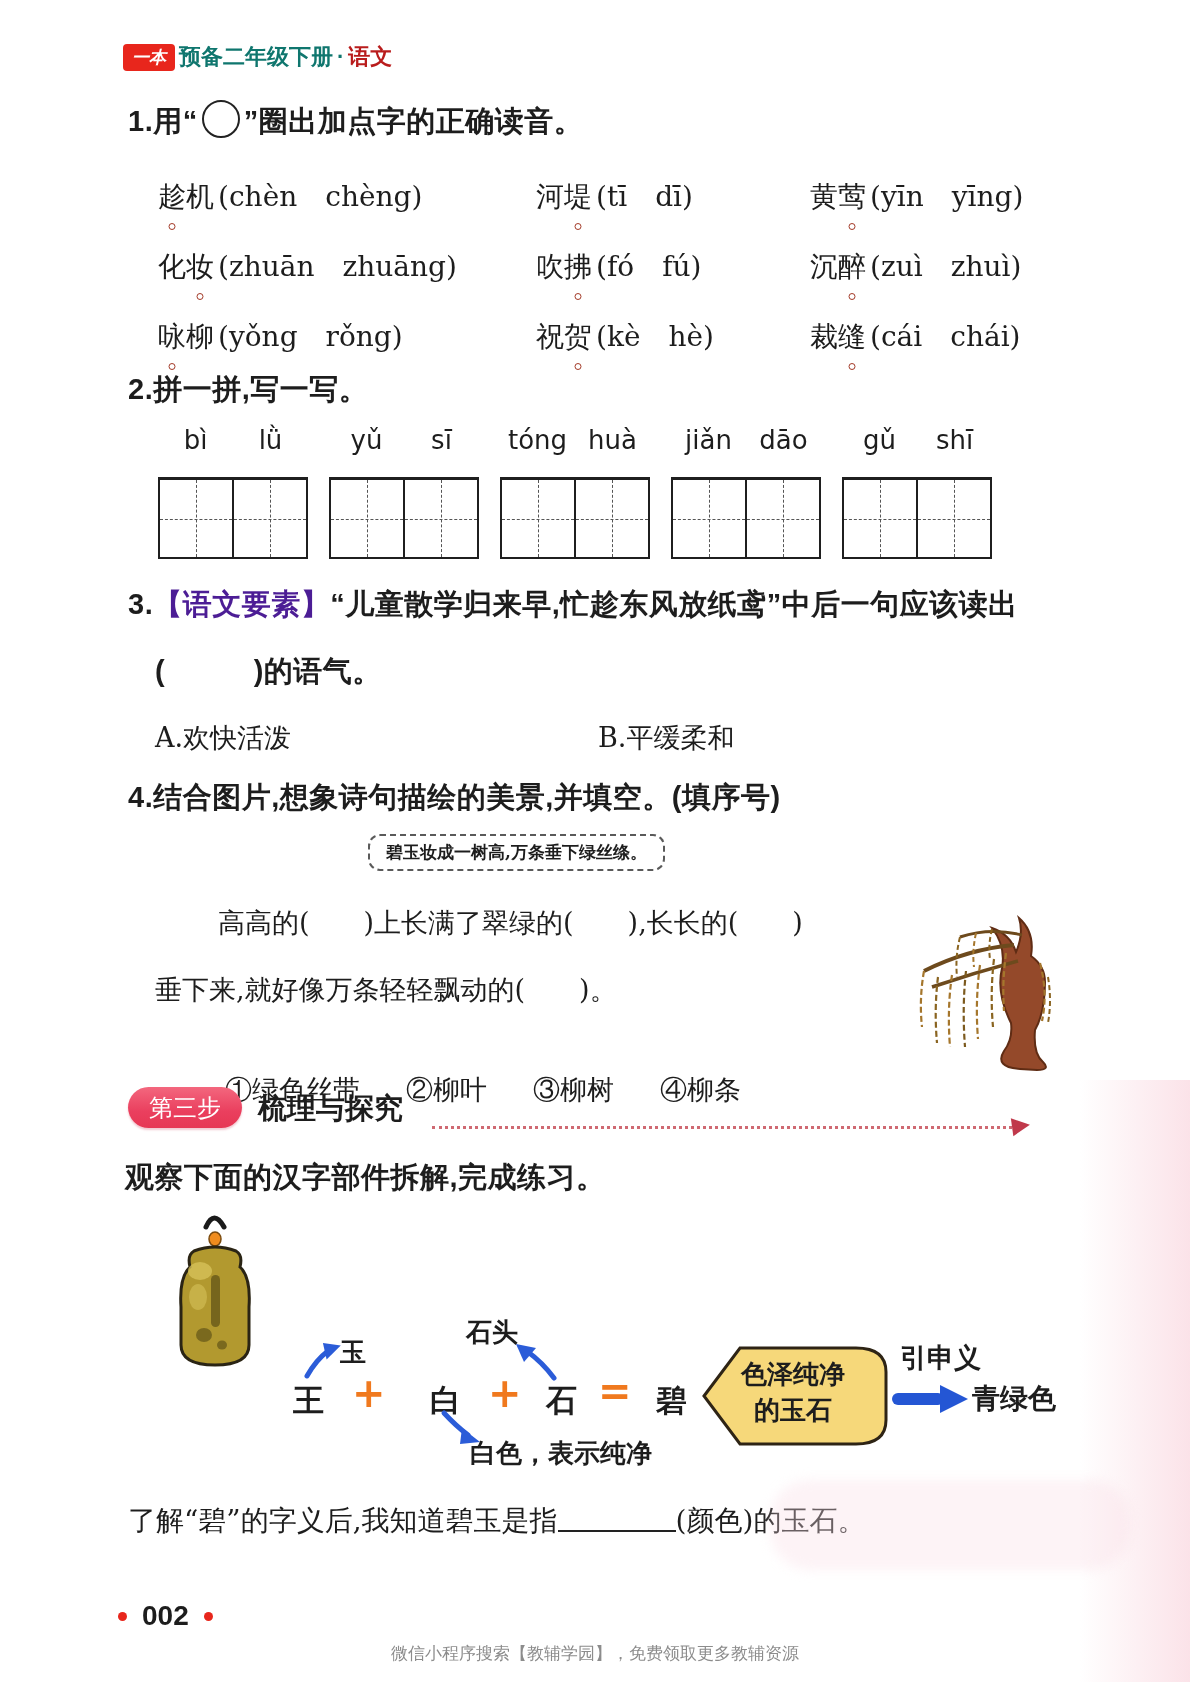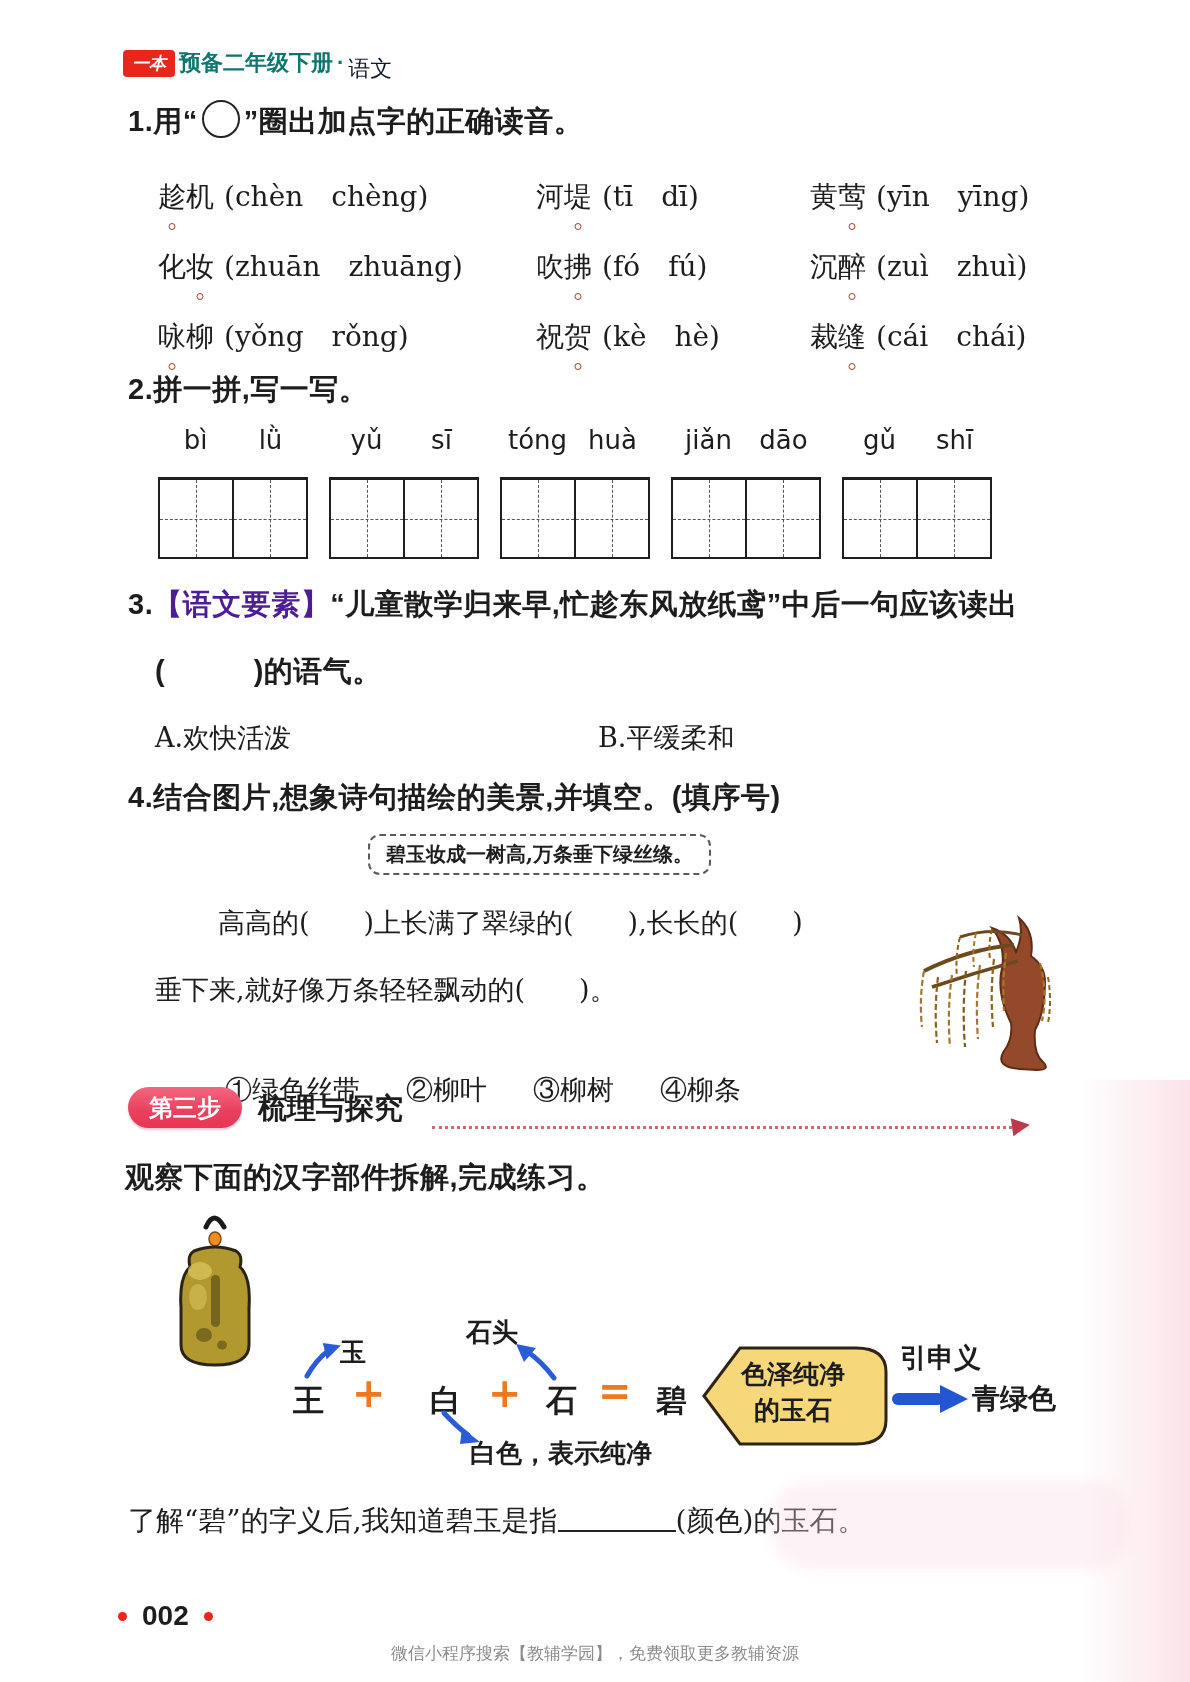--- a/index.html
+++ b/index.html
@@ -7,59 +7,59 @@
         font-family:"Liberation Sans",sans-serif;color:#1d1d1d;}
   .abs{position:absolute;}
   .sans-bold{font-family:"Liberation Sans",sans-serif;font-weight:700;}
   .kai{font-family:"DejaVu Serif",serif;font-weight:400;}
 
   
   .hdr{left:123px;top:42px;display:flex;align-items:center;gap:4px;}
   .hdr-badge{background:#e8261c;color:#fff;font-style:italic;font-weight:700;font-size:17px;
              padding:2px 9px;border-radius:4px;}
   .hdr-title{font-size:22px;font-weight:700;color:#0f766e;}
-  .hdr-sub{font-size:22px;font-weight:400;color:#0f172a;margin-top:12px;}
+  .hdr-sub{font-size:22px;font-weight:700;color:#b91c1c;}
 
   
   .qhead{font-size:29px;letter-spacing:.5px;}
   .circle-glyph{display:inline-block;width:34px;height:34px;border:2px solid #222;border-radius:50%;
                 vertical-align:-7px;margin:0 4px;}
 
   
   .q1-grid{left:158px;top:178px;display:grid;grid-template-columns:378px 274px 270px;grid-auto-rows:70px;}
   .q1-item{font-size:28px;white-space:nowrap;}
   .ch{position:relative;display:inline-block;}
   .ch.dot::after{content:"";position:absolute;left:50%;bottom:-14px;transform:translateX(-50%);
                  width:7px;height:7px;border:1.6px solid #a33a28;border-radius:50%;box-sizing:border-box;}
-  .py{margin-left:10px;}
+  .py{margin-left:4px;}
 
   
   .q2-row{left:158px;top:425px;display:flex;gap:21px;}
   .pgroup{width:150px;}
   .plabels{display:flex;font-family:"DejaVu Sans",sans-serif;font-size:26px;font-weight:500;
            margin-bottom:22px;}
   .plabels span{flex:1;text-align:center;}
   .wgrid{position:relative;display:flex;width:150px;height:82px;border:2px solid #1f1f1f;
          border-top-width:3.5px;box-sizing:border-box;}
   .wgrid::after{content:"";position:absolute;left:0;right:0;top:50%;border-top:1.6px dashed #555;}
   .wcell{position:relative;flex:1;border-right:2px solid #1f1f1f;}
   .wcell:last-child{border-right:none;}
   .wcell::before{content:"";position:absolute;top:0;bottom:0;left:50%;border-left:1.6px dashed #555;}
 
   .tag-orange{color:#4c1d95;}
 
   
   .verse-box{left:368px;top:834px;border:2px dashed #5a5a5a;border-radius:12px;padding:5px 16px;
-             font-size:20px;font-weight:700;}
+             font-size:17px;font-weight:700;}
   .choices{display:flex;gap:46px;font-size:27px;}
 
   
   .step-badge{left:128px;top:1087px;width:114px;height:41px;border-radius:21px;
               background:linear-gradient(180deg,#f3677e 0%,#ea3f5e 60%,#e63754 100%);
-              color:#fff;font-size:24px;font-weight:700;display:flex;align-items:center;justify-content:center;
+              color:#fff;font-size:24px;font-weight:400;display:flex;align-items:center;justify-content:center;
               box-shadow:0 2px 2px rgba(200,40,70,.25);}
   .step-title{left:258px;top:1089px;font-size:29px;font-weight:700;}
   .rule-dashed{left:432px;top:1126px;width:580px;border-top:3px dotted #c7505a;opacity:.85;}
   .rule-arrow{left:1012px;top:1117px;width:0;height:0;border-left:18px solid #c0394b;
               border-top:9px solid transparent;border-bottom:9px solid transparent;transform:rotate(-8deg);}
 
   
   .eq{font-size:31px;font-weight:700;font-family:"DejaVu Serif",serif;}
   .op{font-size:40px;font-weight:900;color:#f0791e;font-family:"DejaVu Sans",sans-serif;}
   .ann{font-size:26px;font-weight:700;font-family:"DejaVu Serif",serif;}

